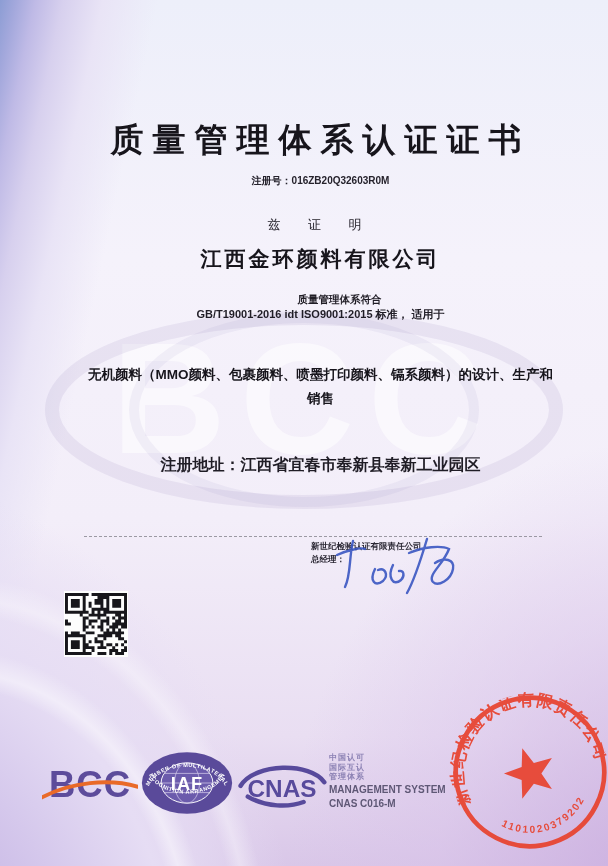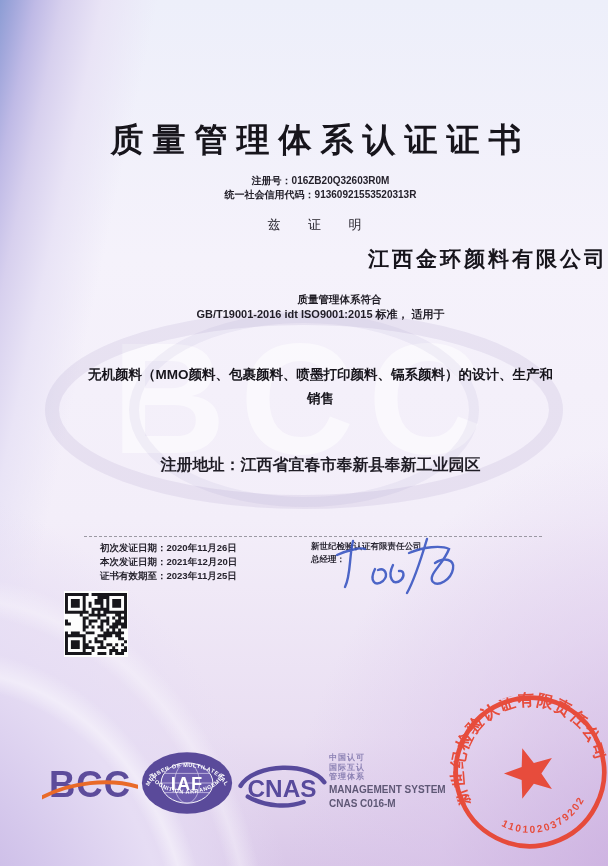--- a/index.html
+++ b/index.html
@@ -18,21 +18,21 @@
   .watermark{
     top:318px;left:0;right:0;text-align:center;
     font-size:158px;font-weight:bold;letter-spacing:14px;
     color:rgba(255,255,255,0.55);z-index:0;line-height:160px;
   }
   .wm-arc{top:300px;left:0;z-index:0;}
   .content{position:absolute;inset:0;z-index:1;}
   .title{top:118px;font-size:33px;font-weight:bold;letter-spacing:9px;color:#17151c;}
   .regblock{top:174px;font-size:10px;font-weight:bold;line-height:13.5px;color:#25222c;}
   .certify{top:216px;font-size:13px;font-weight:normal;letter-spacing:12px;}
-  .company{top:245px;font-size:21px;font-weight:bold;letter-spacing:3px;color:#17151c;text-align:right;}
+  .company{top:245px;font-size:21px;font-weight:bold;letter-spacing:3px;color:#17151c;}
   .sysline{top:293px;font-size:10.5px;font-weight:bold;padding-left:38px;}
   .stdline{top:307px;font-size:11px;font-weight:bold;}
   .scope{top:363px;font-size:13.5px;font-weight:bold;line-height:24px;color:#17151c;}
   .addr{top:455px;font-size:16px;font-weight:bold;line-height:19px;text-align:center;}
   .sep{top:536px;left:84px;width:458px;border-top:1.5px dashed #8d8b95;opacity:.85;}
   .dates{top:541px;left:100px;font-size:9.5px;font-weight:bold;line-height:14px;color:#25222c;}
   .issuer{top:540px;left:311px;font-size:8.5px;font-weight:bold;line-height:13px;color:#2a2733;}
   .sig{top:535px;left:331px;}
   .qr{top:591px;left:64px;background:#fdfdfd;padding:1px;line-height:0;}
   .notes{top:592px;left:140px;width:320px;font-size:8.6px;font-weight:bold;line-height:11.4px;color:#38333f;}
@@ -54,46 +54,40 @@
     <ellipse cx="304" cy="110" rx="252" ry="92" fill="none" stroke="rgba(120,100,170,0.10)" stroke-width="14"></ellipse>
     <ellipse cx="304" cy="110" rx="170" ry="92" fill="none" stroke="rgba(120,100,170,0.07)" stroke-width="10"></ellipse>
   </svg>
 
   <div class="content">
 
     <div class="abs ctr title">质量管理体系认证证书</div>
 
     <div class="abs ctr regblock">
       <div><span>注册号：</span><span>016ZB20Q32603R0M</span></div>
-      <div><span>统一社会信用代码：</span><span>91360921553520313R</span></div>
     </div>
 
     <div class="abs ctr certify">兹 证 明</div>
 
     <div class="abs ctr company">江西金环颜料有限公司</div>
 
     <div class="abs ctr sysline">质量管理体系符合</div>
     <div class="abs ctr stdline">GB/T19001-2016 idt ISO9001:2015 标准，  适用于</div>
 
     <div class="abs ctr scope">
       <div>无机颜料（MMO颜料、包裹颜料、喷墨打印颜料、镉系颜料）的设计、生产和</div>
       <div>销售</div>
     </div>
 
     <div class="abs ctr addr">
       <div><span>注册地址：</span><span>江西省宜春市奉新县奉新工业园区</span></div>
     </div>
 
     <div class="abs sep"></div>
 
-    <div class="abs dates">
-      <div><span>初次发证日期：</span><span>2020年11月26日</span></div>
-      <div><span>本次发证日期：</span><span>2021年12月20日</span></div>
-      <div><span>证书有效期至：</span><span>2023年11月25日</span></div>
-    </div>
 
     <div class="abs issuer">
       <div>新世纪检验认证有限责任公司</div>
       <div>总经理：</div>
     </div>
 
     <svg class="abs sig" width="140" height="62" viewBox="0 0 140 62">
       <g fill="none" stroke="#3b57c2" stroke-width="2.4" stroke-linecap="round" opacity="0.9">
         <path d="M22 6 C18 22 20 40 14 52 M6 20 C14 16 30 12 34 14"></path>
         <path d="M44 34 C38 46 44 52 52 46 C58 40 54 32 47 35 M62 30 C56 42 62 52 70 45 C74 41 73 35 68 36"></path>

